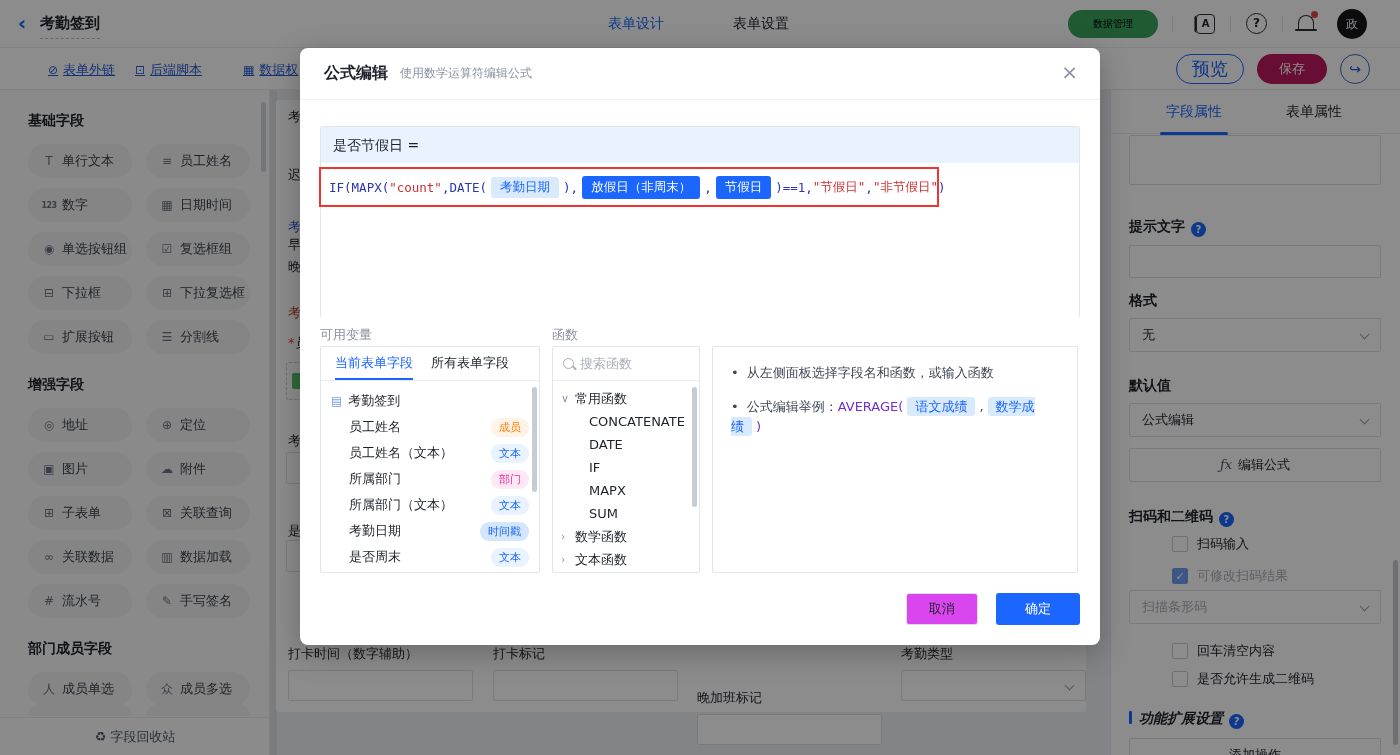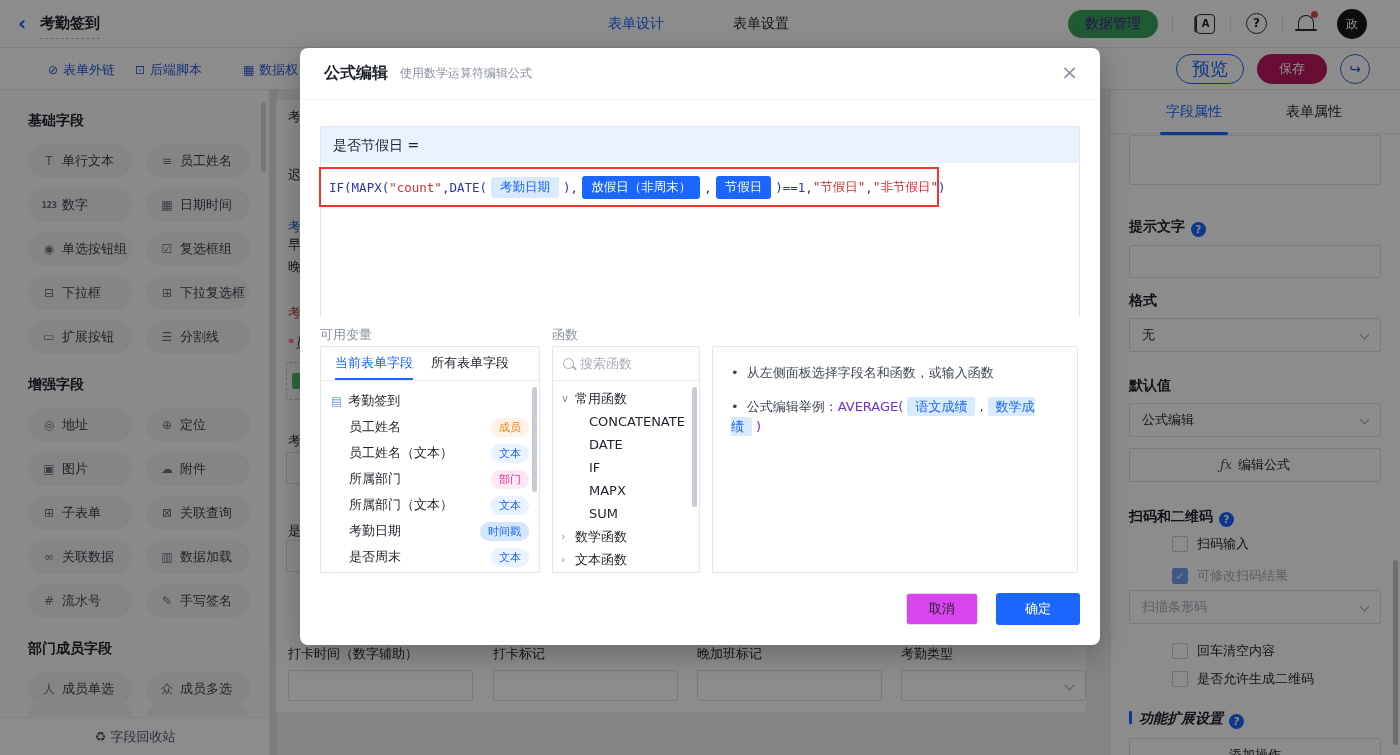--- a/index.html
+++ b/index.html
@@ -7,32 +7,32 @@
   .screen { position:relative; width:1400px; height:755px; overflow:hidden; background:#eef0f3; font-size:13px; color:#1d2129; }
 
   
   .topbar { position:absolute; left:0; top:0; width:1400px; height:48px; background:#fff; border-bottom:1px solid #ececf0; z-index:1; }
   .back { position:absolute; left:18px; top:11px; font-size:20px; color:#1a66ff; font-weight:bold; cursor:pointer; }
   .doc-title { position:absolute; left:40px; top:14px; font-size:15px; font-weight:bold; color:#1d2129; border-bottom:1px dashed #b9bfc9; padding-bottom:5px; }
   .main-tab { position:absolute; top:15px; font-size:14px; }
   .main-tab.active { color:#1a66ff; }
   .tab-design { left:608px; }
   .tab-settings { left:733px; color:#1d2129; }
-  .btn-green { position:absolute; left:1068px; top:10px; width:90px; height:28px; background:#3ba55d; color:#4c1d95; border:none; border-radius:14px; font-size:14px; cursor:pointer; }
+  .btn-green { position:absolute; left:1068px; top:10px; width:90px; height:28px; background:#3ba55d; color:#000000; border:none; border-radius:14px; font-size:10px; cursor:pointer; }
   .tb-divider { position:absolute; top:16px; width:1px; height:16px; background:#e0e2e6; }
   .icon-book { position:absolute; left:1196px; top:14px; width:19px; height:20px; border:1.6px solid #2b2f36; border-radius:4px; font-size:10px; text-align:center; line-height:17px; font-weight:bold; box-shadow:-3px 0 0 -1.4px #2b2f36; }
   .icon-help-top { position:absolute; left:1246px; top:13px; width:21px; height:21px; border:1.6px solid #2b2f36; border-radius:50%; font-size:12px; text-align:center; line-height:18px; font-weight:bold; }
   .icon-bell { position:absolute; left:1298px; top:15px; width:16px; height:14px; border:1.7px solid #2b2f36; border-bottom:none; border-radius:8px 8px 0 0; }
   .icon-bell::after { content:""; position:absolute; left:-4px; bottom:-2px; width:22px; height:2px; background:#2b2f36; border-radius:1px; }
   .badge-dot { position:absolute; left:1311px; top:11px; width:7px; height:7px; background:#e5484d; border-radius:50%; }
   .avatar { position:absolute; left:1337px; top:9px; width:30px; height:30px; background:#17171a; color:#fff; border-radius:50%; text-align:center; line-height:30px; font-size:12px; }
 
   
   .toolbar { position:absolute; left:0; top:48px; width:1400px; height:42px; background:#fff; border-bottom:1px solid #ececf0; z-index:1; }
-  .tool-item { position:absolute; top:13px; color:#2a5bd7; font-size:13px; cursor:pointer; }
+  .tool-item { position:absolute; top:13px; color:#2a5bd7; font-size:13px; cursor:pointer;text-decoration:underline; }
   .tool-item .ti { margin-right:5px; font-size:12px; }
   .btn-preview { position:absolute; left:1176px; top:6px; width:68px; height:30px; border:1px solid #1a66ff; color:#1a66ff; background:#fff; border-radius:15px; font-size:18px; cursor:pointer; }
   .btn-save { position:absolute; left:1257px; top:6px; width:70px; height:30px; border:none; color:#fff; background:#be185d; border-radius:15px; font-size:13px; cursor:pointer; }
   .btn-share { position:absolute; left:1340px; top:6px; width:30px; height:30px; border:1px solid #3a66c8; color:#1a55d6; background:#fff; border-radius:50%; font-size:14px; line-height:28px; text-align:center; cursor:pointer; }
 
   
   .sidebar { position:absolute; left:0; top:90px; width:270px; height:665px; background:#fbfcfd; border-right:1px solid #ececf0; overflow:hidden; }
   .sec-title { font-size:14px; font-weight:bold; color:#1d2129; margin:22px 0 4px 28px; }
   .pill-grid { display:flex; flex-wrap:wrap; padding:0 0 0 28px; }
   .fpill { width:104px; height:34px; background:#f2f3f5; border-radius:17px; margin:10px 14px 0 0; display:flex; align-items:center; padding-left:12px; cursor:grab; }
@@ -337,21 +337,21 @@
           <div class="bfield" style="left: 12px;">
             <div class="blabel">打卡时间（数字辅助）</div>
             <div class="bbox"></div>
           </div>
 
           <div class="bfield" style="left: 217px;">
             <div class="blabel">打卡标记</div>
             <div class="bbox"></div>
           </div>
 
-          <div class="bfield" style="left: 421px;">
+          <div class="bfield" style="left: 421px; margin-top: 44px;">
             <div class="blabel">晚加班标记</div>
             <div class="bbox"></div>
           </div>
 
           <div class="bfield is-select" style="left: 625px;">
             <div class="blabel">考勤类型</div>
             <div class="bbox">
               <span class="chev"></span>
             </div>
           </div>

